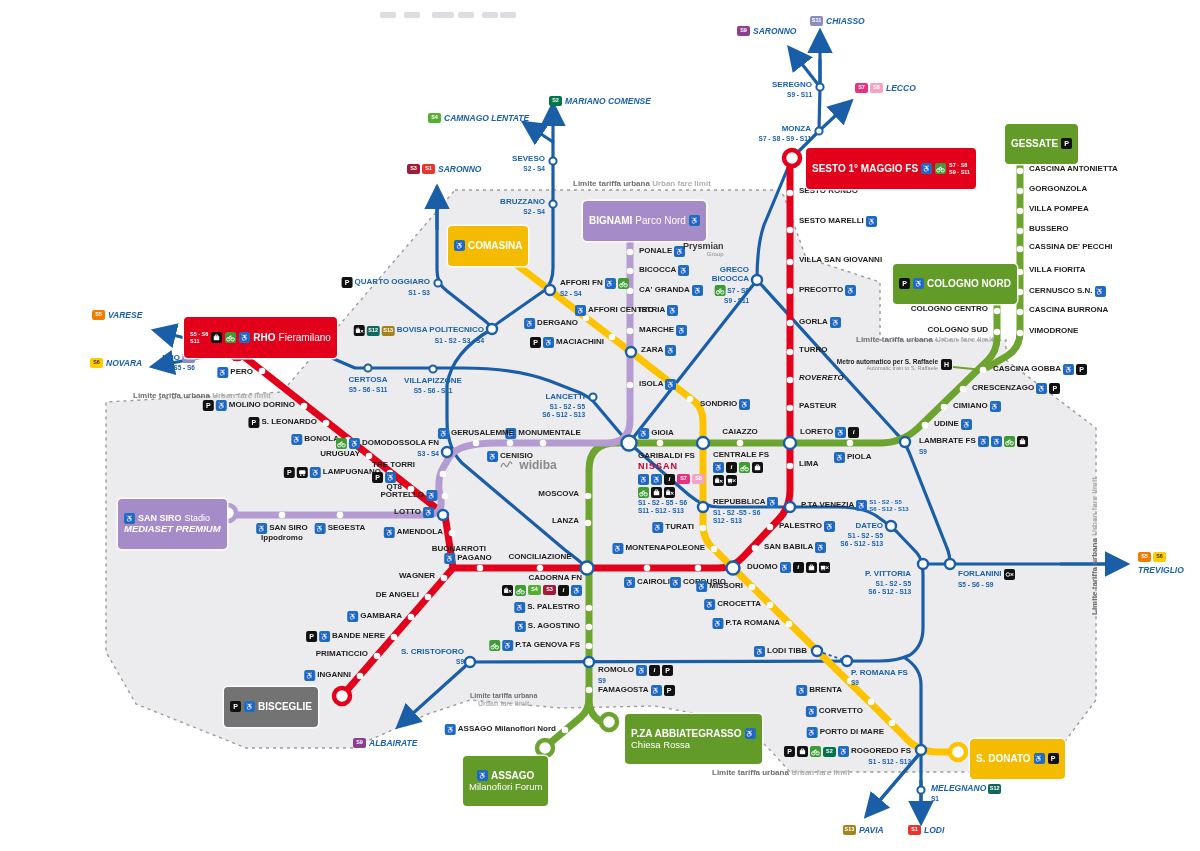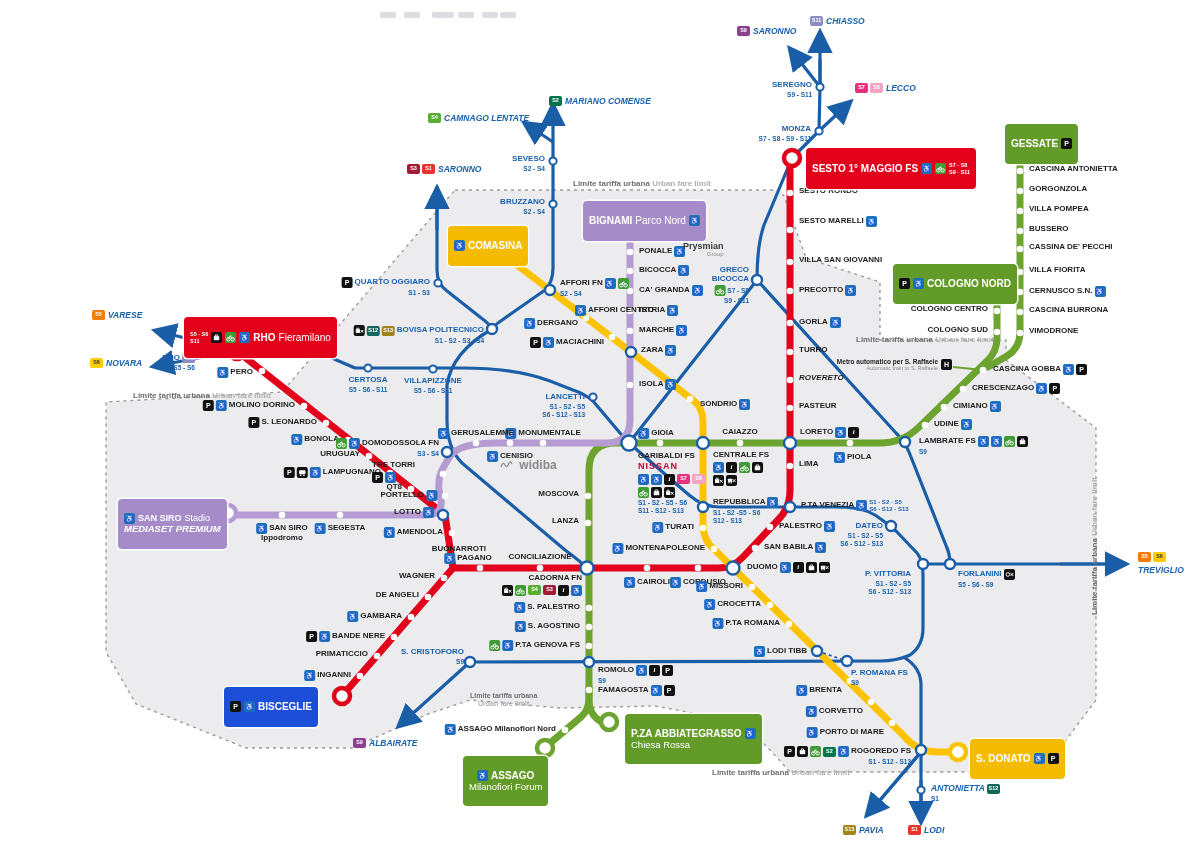--- a/index.html
+++ b/index.html
@@ -1114,21 +1114,21 @@
       <div class="lbl al-end" style="left: 464px; top: 648px; transform: translateX(-100%);">
         <div class="row">
           <span class="txt b">S. CRISTOFORO</span>
         </div>
         <div class="sub">
           <span>S9</span>
         </div>
       </div>
       <div class="lbl" style="left: 931px; top: 784px;">
         <div class="row">
-          <span class="txt bi">ANTONIETTA</span>
+          <span class="txt bi">MELEGNANO</span>
           <span class="badge" style="background: rgb(17, 103, 91); font-size: 5.5px; width: 13px; height: 10px;">S12</span>
         </div>
         <div class="sub">
           <span>S1</span>
         </div>
       </div>
       <div class="hdr" style="left: 583px; top: 201px; background: rgb(165, 140, 201); justify-content: center;">
         <div class="row">
           <span>BIGNAMI</span>
           <span class="nrm"> Parco Nord</span>
@@ -1196,21 +1196,21 @@
         </div>
       </div>
       <div class="hdr" style="left: 118px; top: 499px; background: rgb(165, 140, 201); font-size: 9px;">
         <div class="row">
           <span class="badge" style="background: rgb(30, 113, 184); font-size: 7px;">♿</span>
           <span>SAN SIRO</span>
           <span class="nrm"> Stadio</span>
         </div>
         <div class="l2 it" style="font-weight: bold;">MEDIASET PREMIUM</div>
       </div>
-      <div class="hdr" style="left: 224px; top: 687px; background: #1d4ed8;">
+      <div class="hdr" style="left: 224px; top: 687px; background: #737373;">
         <div class="row">
           <span class="badge" style="background: rgb(17, 17, 17);">P</span>
           <span class="badge" style="background: rgb(30, 113, 184); font-size: 7px;">♿</span>
           <span>BISCEGLIE</span>
         </div>
       </div>
       <div class="hdr" style="left: 625px; top: 714px; background: rgb(98, 155, 40);">
         <div class="row">
           <span>P.ZA ABBIATEGRASSO</span>
           <span class="badge" style="background: rgb(30, 113, 184); font-size: 7px;">♿</span>

